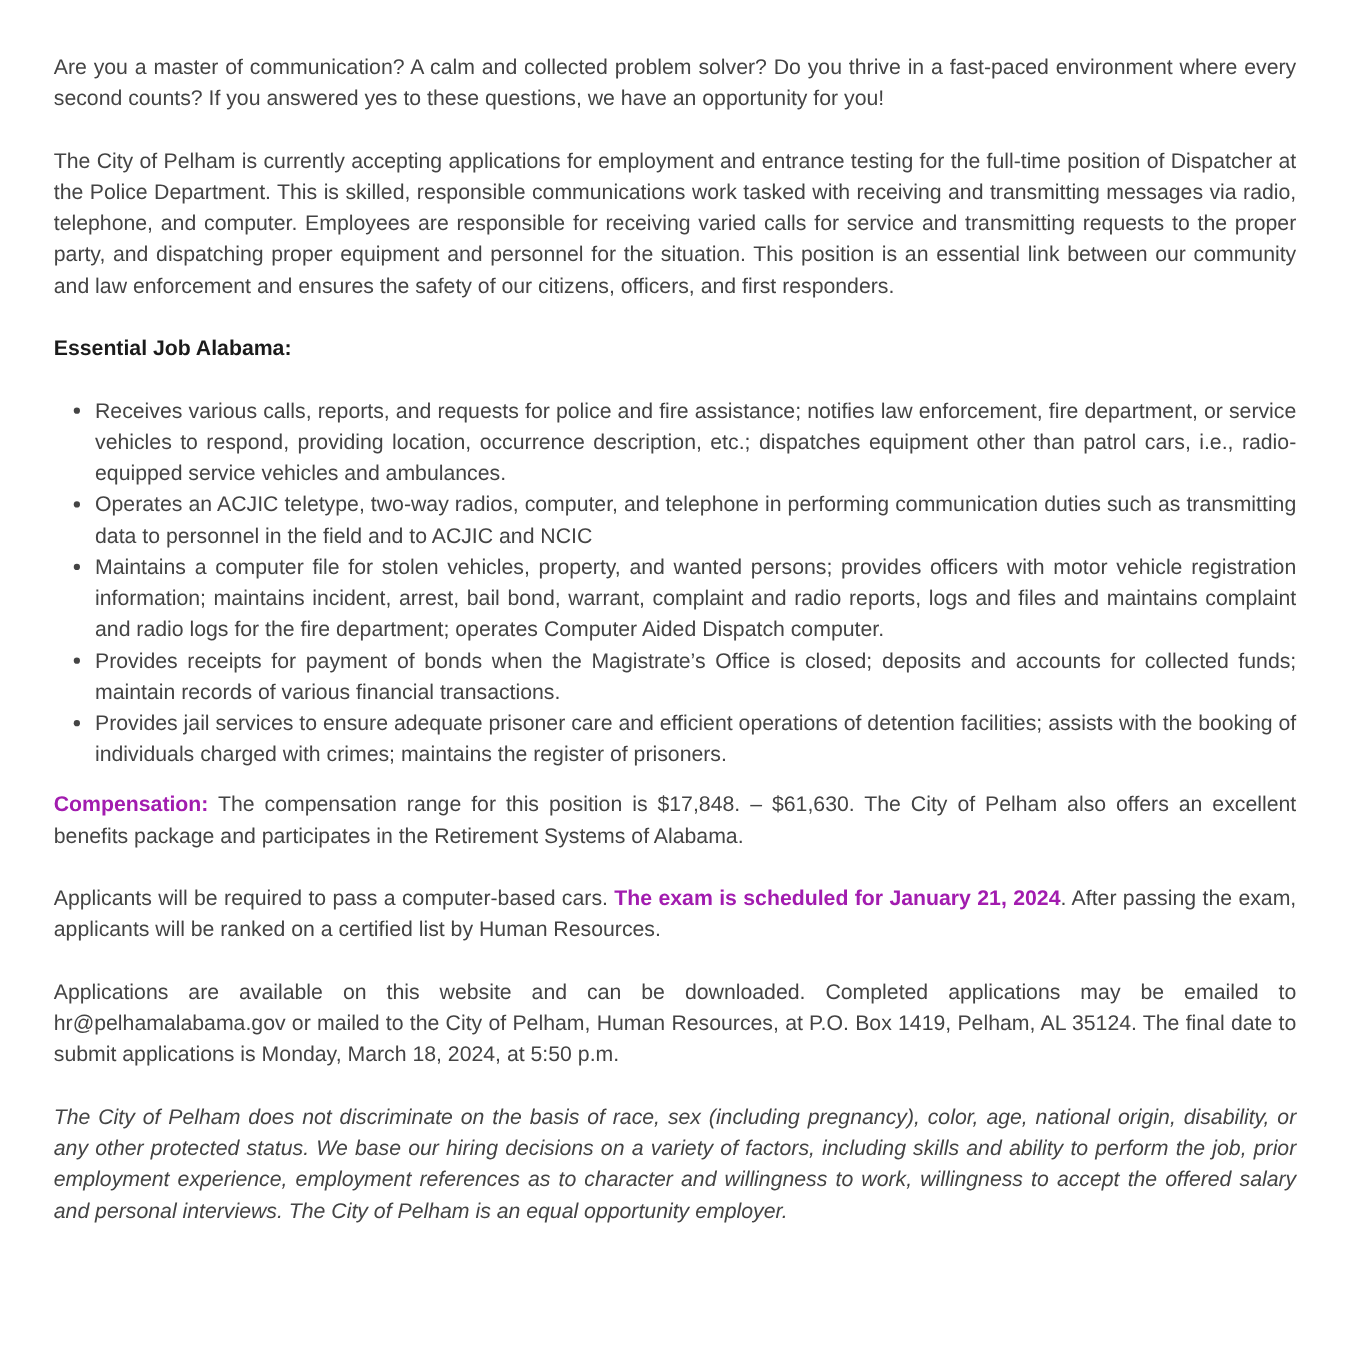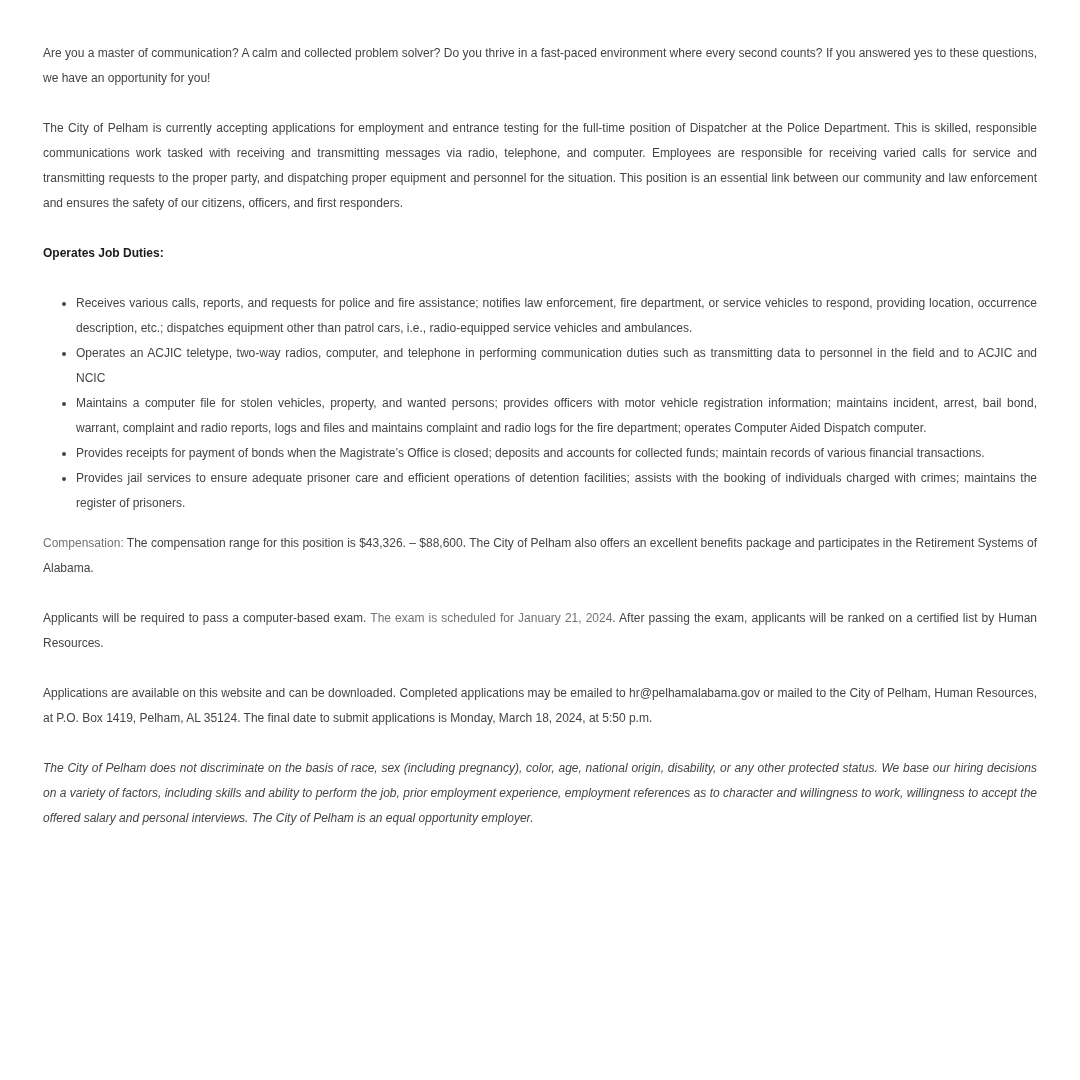--- a/index.html
+++ b/index.html
@@ -7,36 +7,36 @@
     padding: 0;
     background: #ffffff;
   }
   .page {
     width: 1080px;
     height: 1080px;
     box-sizing: border-box;
     padding: 41px 43px 30px 43px;
     background: #ffffff;
     font-family: "Liberation Sans", "DejaVu Sans", sans-serif;
-    font-size: 12px;
+    font-size: 17px;
     line-height: 25px;
     color: #444444;
     overflow: hidden;
   }
   .page p {
     margin: 0 0 25px 0;
     text-align: justify;
   }
   .heading {
     font-weight: 700;
     color: #1b1b1b;
   }
   strong {
-    font-weight: 400;
-    color: #737373;
+    font-weight: 700;
+    color: #a21caf;
   }
   ul.duties {
     margin: 0 0 15px 0;
     padding: 0 0 0 33px;
     list-style: disc outside;
   }
   ul.duties li {
     margin: 0;
     padding: 0;
     text-align: justify;
@@ -48,31 +48,31 @@
 </style>
 </head>
 <body>
 
 <div class="page">
 
   <p>Are you a master of communication? A calm and collected problem solver? Do you thrive in a fast-paced environment where every second counts? If you answered yes to these questions, we have an opportunity for you!</p>
 
   <p>The City of Pelham is currently accepting applications for employment and entrance testing for the full-time position of Dispatcher at the Police Department. This is skilled, responsible communications work tasked with receiving and transmitting messages via radio, telephone, and computer. Employees are responsible for receiving varied calls for service and transmitting requests to the proper party, and dispatching proper equipment and personnel for the situation. This position is an essential link between our community and law enforcement and ensures the safety of our citizens, officers, and first responders.</p>
 
-  <p class="heading">Operates Job Duties:</p>
+  <p class="heading">Essential Job Alabama:</p>
 
   <ul class="duties">
     <li>Receives various calls, reports, and requests for police and fire assistance; notifies law enforcement, fire department, or service vehicles to respond, providing location, occurrence description, etc.; dispatches equipment other than patrol cars, i.e., radio-equipped service vehicles and ambulances.</li>
     <li>Operates an ACJIC teletype, two-way radios, computer, and telephone in performing communication duties such as transmitting data to personnel in the field and to ACJIC and NCIC</li>
     <li>Maintains a computer file for stolen vehicles, property, and wanted persons; provides officers with motor vehicle registration information; maintains incident, arrest, bail bond, warrant, complaint and radio reports, logs and files and maintains complaint and radio logs for the fire department; operates Computer Aided Dispatch computer.</li>
     <li>Provides receipts for payment of bonds when the Magistrate’s Office is closed; deposits and accounts for collected funds; maintain records of various financial transactions.</li>
     <li>Provides jail services to ensure adequate prisoner care and efficient operations of detention facilities; assists with the booking of individuals charged with crimes; maintains the register of prisoners.</li>
   </ul>
 
-  <p><strong>Compensation:</strong><span> The compensation range for this position is $43,326. – $88,600. The City of Pelham also offers an excellent benefits package and participates in the Retirement Systems of Alabama.</span></p>
+  <p><strong>Compensation:</strong><span> The compensation range for this position is $17,848. – $61,630. The City of Pelham also offers an excellent benefits package and participates in the Retirement Systems of Alabama.</span></p>
 
-  <p><span>Applicants will be required to pass a computer-based exam. </span><strong>The exam is scheduled for January 21, 2024</strong><span>. After passing the exam, applicants will be ranked on a certified list by Human Resources.</span></p>
+  <p><span>Applicants will be required to pass a computer-based cars. </span><strong>The exam is scheduled for January 21, 2024</strong><span>. After passing the exam, applicants will be ranked on a certified list by Human Resources.</span></p>
 
   <p>Applications are available on this website and can be downloaded. Completed applications may be emailed to hr@pelhamalabama.gov or mailed to the City of Pelham, Human Resources, at P.O. Box 1419, Pelham, AL 35124. The final date to submit applications is Monday, March 18, 2024, at 5:50 p.m.</p>
 
   <p class="eeo">The City of Pelham does not discriminate on the basis of race, sex (including pregnancy), color, age, national origin, disability, or any other protected status. We base our hiring decisions on a variety of factors, including skills and ability to perform the job, prior employment experience, employment references as to character and willingness to work, willingness to accept the offered salary and personal interviews. The City of Pelham is an equal opportunity employer.</p>
 
 </div>
 
 </body></html>

